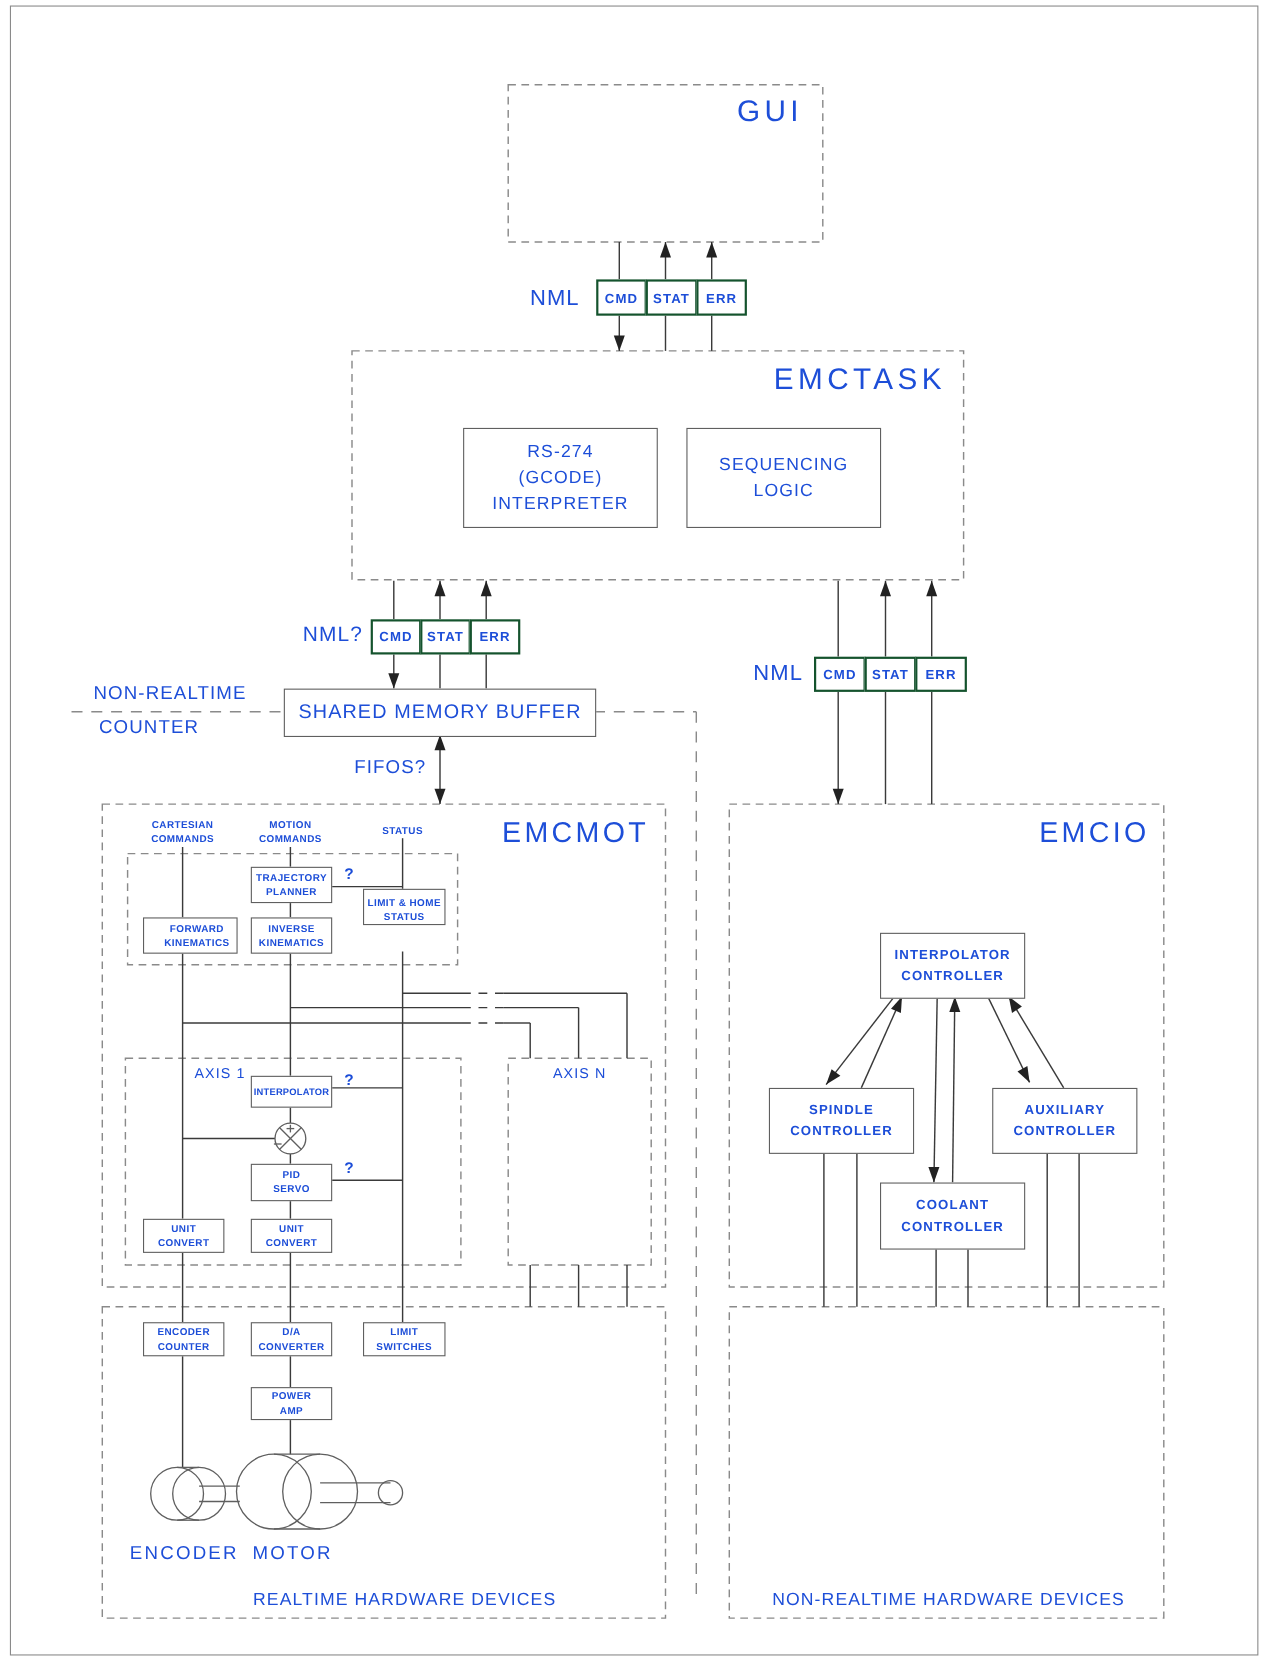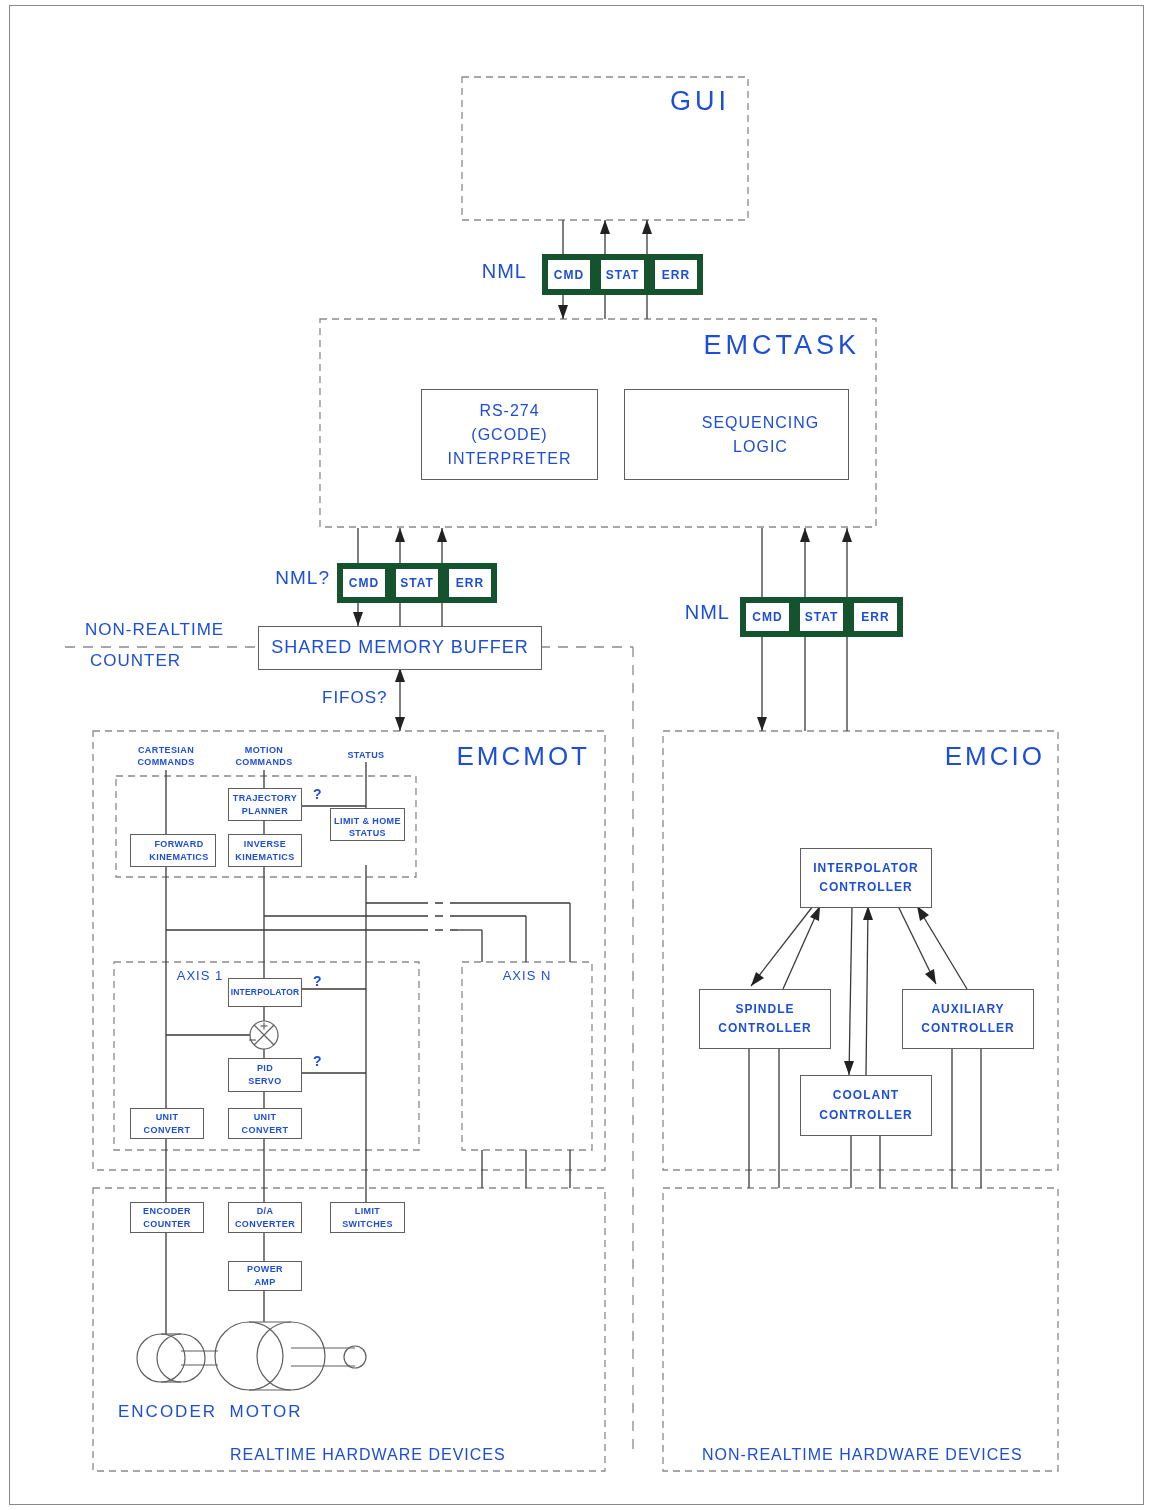--- a/index.html
+++ b/index.html
@@ -3,21 +3,21 @@
 <meta charset="utf-8">
 <style>
   html,body{margin:0;padding:0;background:#fff;}
   #canvas{position:relative;width:1152px;height:1510px;background:#ffffff;
     font-family:"Liberation Sans","DejaVu Sans",sans-serif;color:#1d4ed8;overflow:hidden;}
   #outer-frame{position:absolute;left:9px;top:5px;width:1133px;height:1498px;border:1px solid #8a8a8a;}
   svg.layer{position:absolute;left:0;top:0;}
   .title{position:absolute;font-size:27px;letter-spacing:4px;text-align:right;white-space:nowrap;}
   .nml-label{position:absolute;font-size:20px;letter-spacing:1px;text-align:right;white-space:nowrap;}
   .nml-row{position:absolute;display:flex;}
-  .nml-box{width:42px;height:29px;border:6px solid #14532d;background:#fff;display:flex;
+  .nml-box{width:42px;height:29px;border:2px solid #14532d;background:#fff;display:flex;
     align-items:center;justify-content:center;font-size:12px;font-weight:bold;letter-spacing:1px;}
   .nml-box + .nml-box{margin-left:-1px;}
   .cbox{position:absolute;background:#fff;border:1px solid #5f5f5f;display:flex;flex-direction:column;
     align-items:center;justify-content:center;font-size:9px;font-weight:bold;letter-spacing:0.4px;
     line-height:1.4;text-align:center;}
   .cbox.big{font-size:12px;letter-spacing:1px;line-height:1.6;font-weight:bold;}
   .cbox.xl{font-size:16px;letter-spacing:1px;line-height:1.5;font-weight:normal;}
   .collab{position:absolute;font-size:9px;font-weight:bold;letter-spacing:0.4px;line-height:1.35;
     text-align:center;}
   .plain-label{position:absolute;font-size:17px;letter-spacing:1px;text-align:left;white-space:nowrap;}
@@ -208,21 +208,21 @@
     <div class="nml-box" style="width:43px;height:28px;">CMD</div>
     <div class="nml-box" style="width:43px;height:28px;">STAT</div>
     <div class="nml-box" style="width:43px;height:28px;">ERR</div>
   </div>
 
   <div class="cbox xl" style="left:421px;top:389px;width:175px;height:89px;">
     <span>RS-274</span>
     <span>(GCODE)</span>
     <span>INTERPRETER</span>
   </div>
-  <div class="cbox xl" style="left:624px;top:389px;width:175px;height:89px;padding-left:48px;">
+  <div class="cbox xl" style="left:624px;top:389px;width:175px;height:89px;">
     <span>SEQUENCING</span>
     <span>LOGIC</span>
   </div>
 
   <div class="plain-label" style="left:85px;top:620px;width:155px;">NON-REALTIME</div>
   <div class="plain-label" style="left:90px;top:651px;width:130px;">COUNTER</div>
   <div class="cbox" style="left:258px;top:626px;width:282px;height:42px;font-size:18px;font-weight:normal;letter-spacing:1px;">SHARED MEMORY BUFFER</div>
   <div class="plain-label" style="left:322px;top:688px;width:62px;">FIFOS?</div>
 
   <div class="collab" style="left:121px;top:744px;width:90px;">

